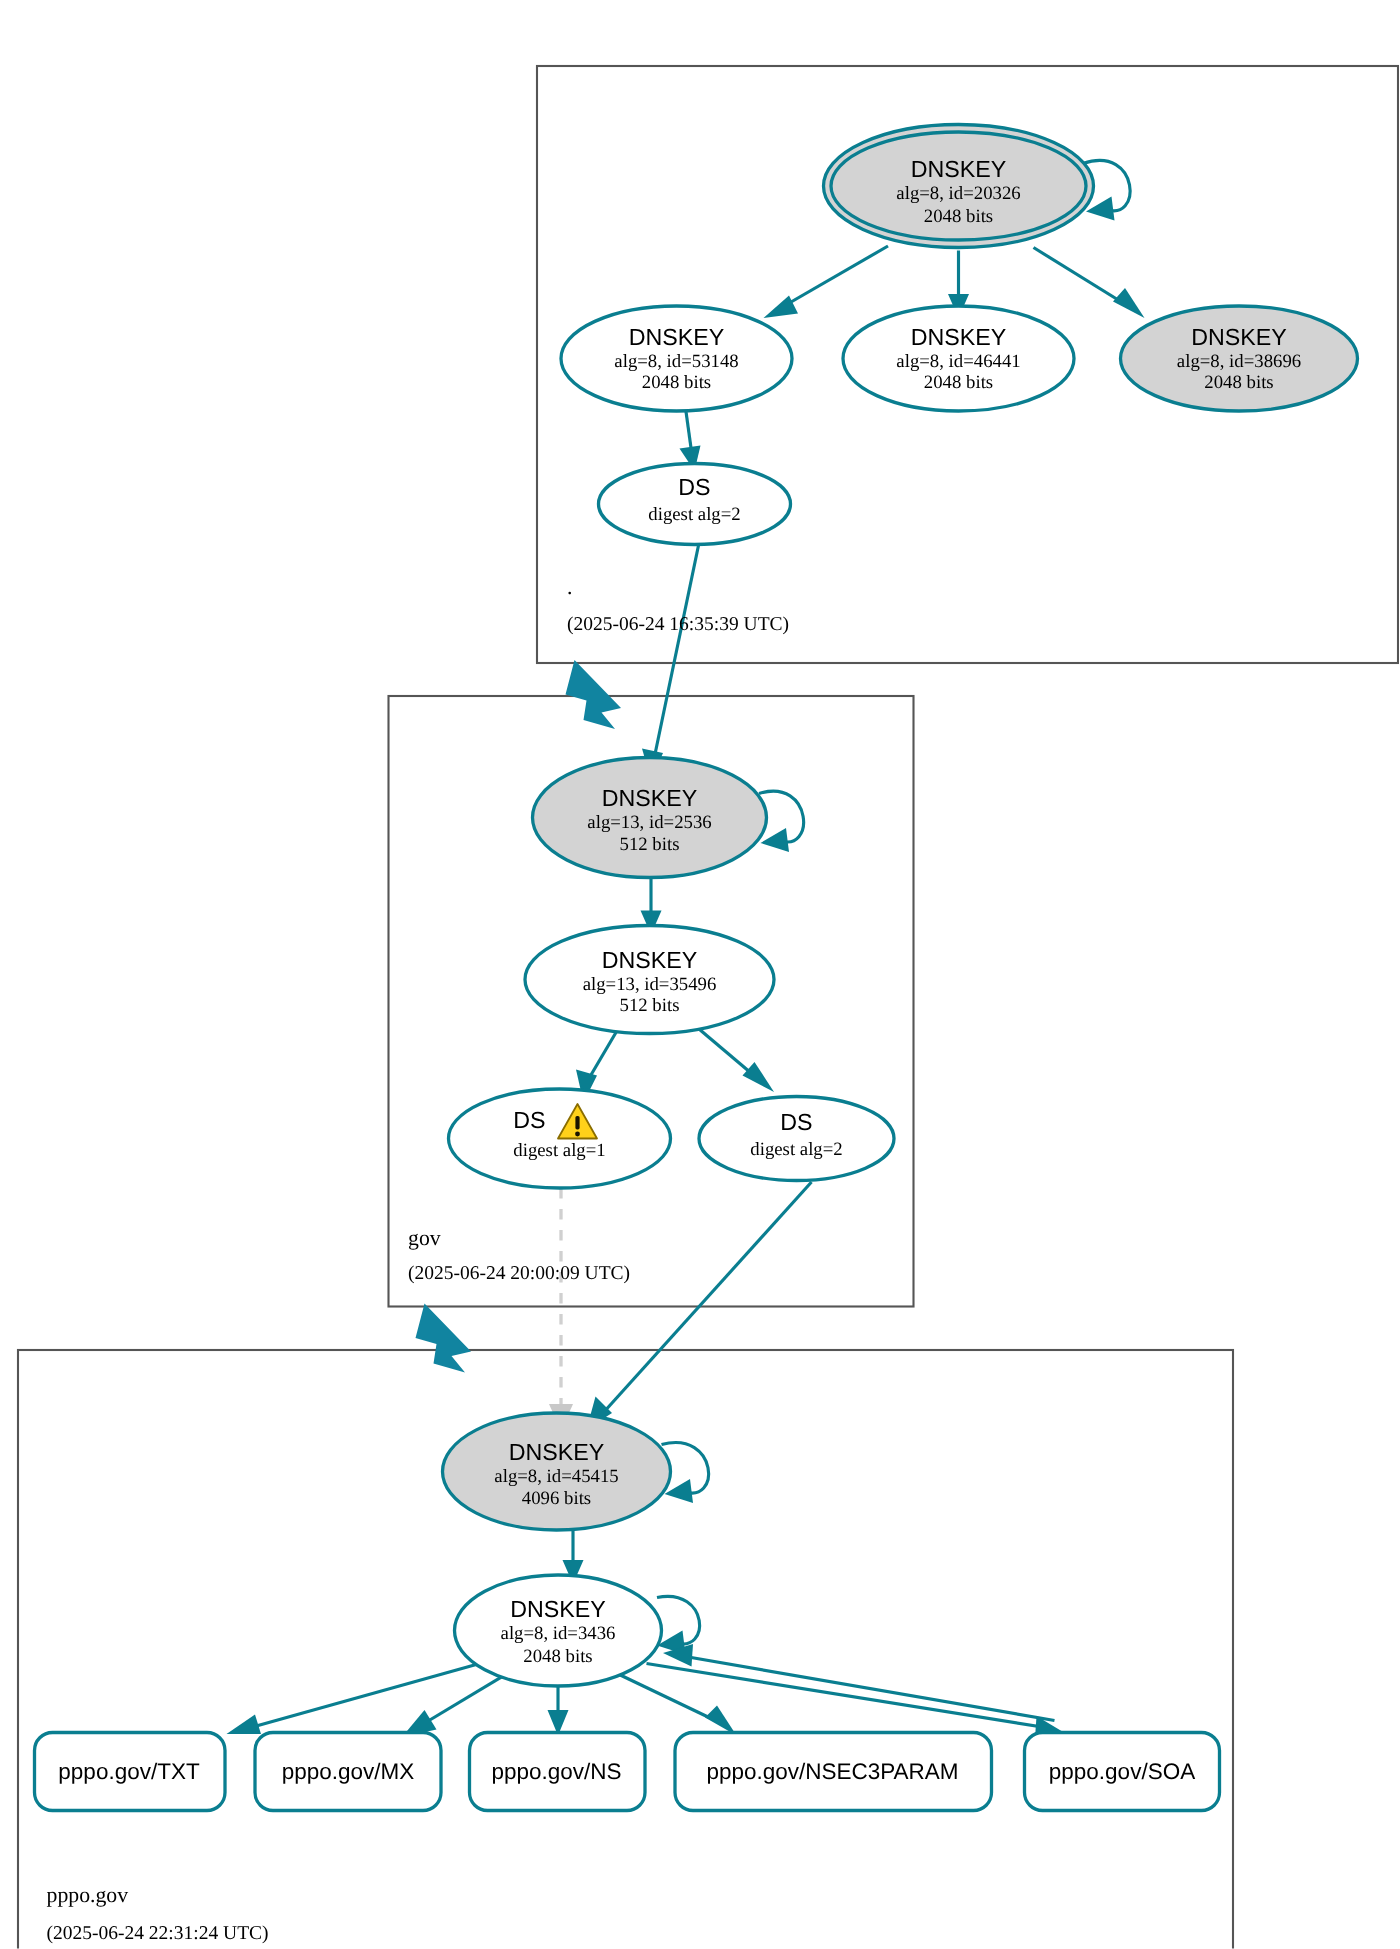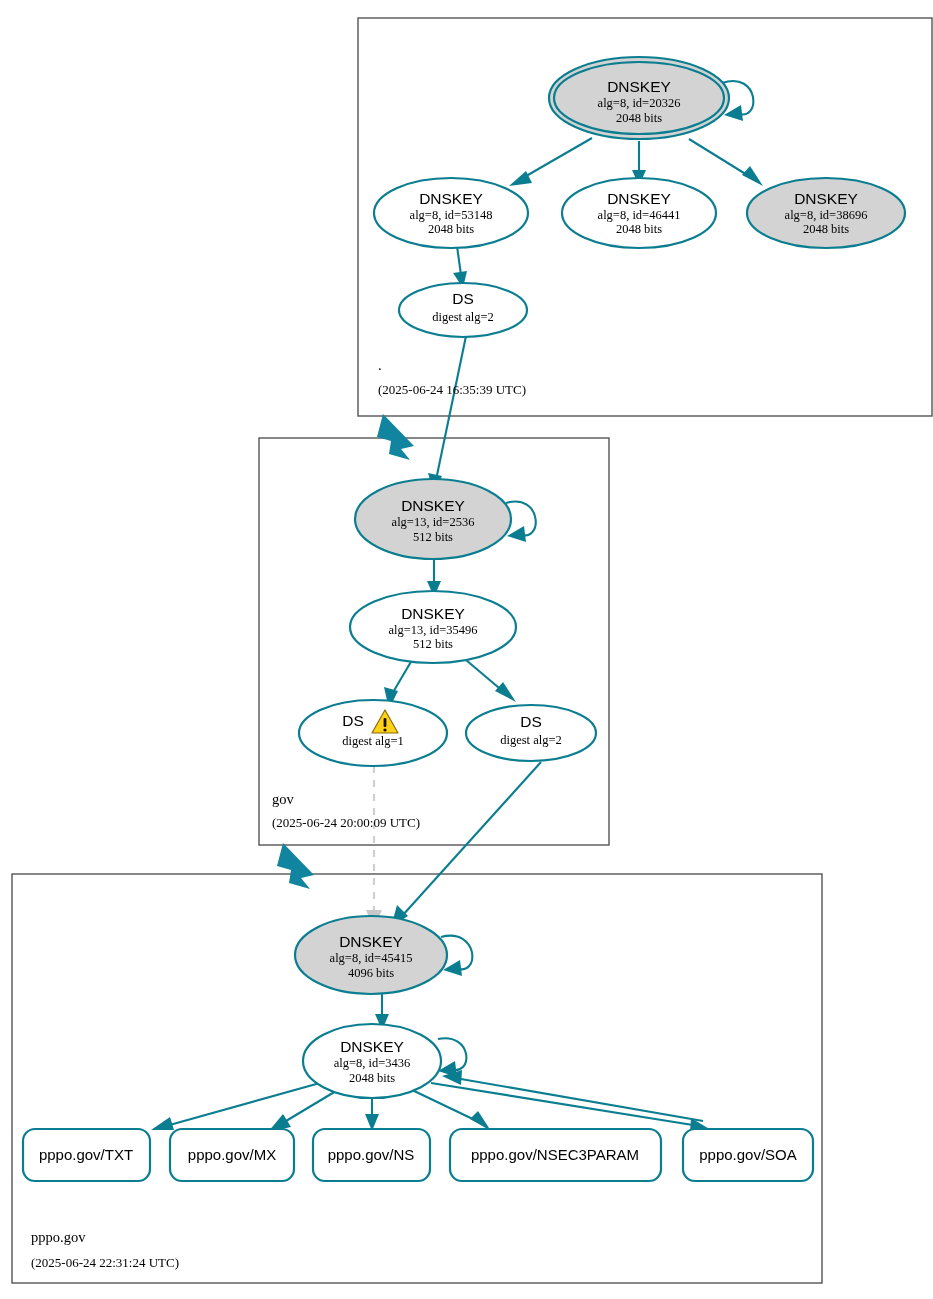--- a/index.html
+++ b/index.html
@@ -10,20 +10,21 @@
   body {
     width: 933px;
     height: 1299px;
     font-family: "Liberation Sans", sans-serif;
     overflow: hidden;
   }
   #canvas {
     position: relative;
     width: 933px;
     height: 1255px;
+    margin-top: 26px;
   }
   svg#graph {
     position: absolute;
     top: 0;
     left: 0;
     width: 933px;
     height: 1299px;
   }
   .zone-box {
     fill: #ffffff;

